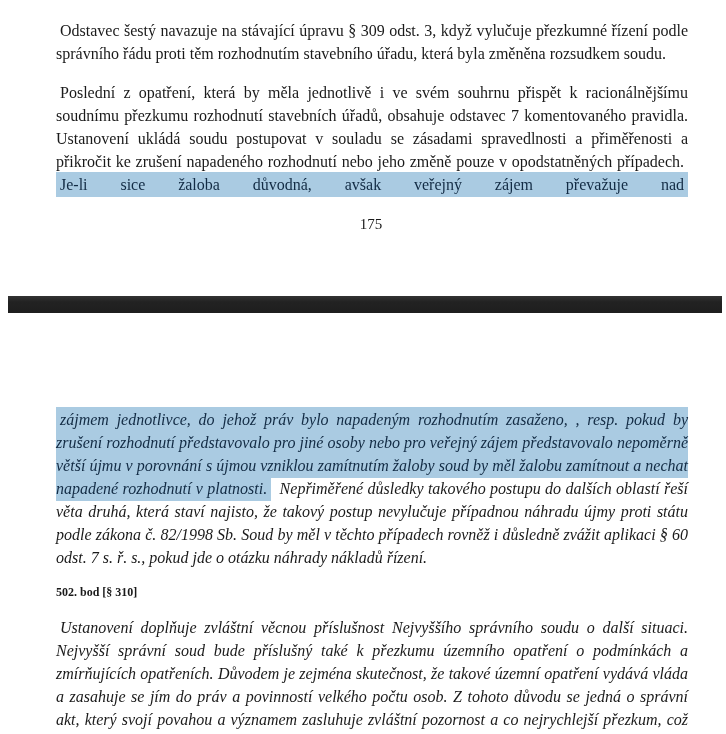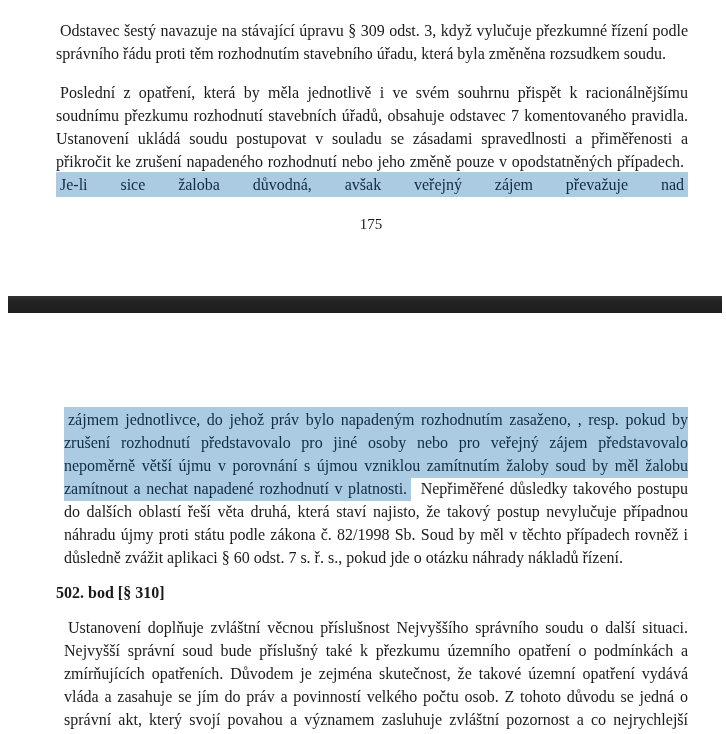--- a/index.html
+++ b/index.html
@@ -33,28 +33,28 @@
   .text-column p {
     text-align: justify;
     margin: 0 0 8px 0;
   }
   
   p.cut-paragraph {
     text-align: justify;
     text-align-last: justify;
     margin-bottom: 6px;
   }
-  .page2-content p { margin: 0 0 4px 8px; }
+  .page2-content p { margin: 0 0 4px 0; font-style: italic; }
   .hl {
     background: var(--highlight-bg);
     color: var(--highlight-text);
   }
   .section-heading {
     font-weight: bold;
-    font-size: 16px;
+    font-size: 12px;
     line-height: 23px;
     margin: 4px 0 4px 0;
     text-align: left;
   }
   .page-number {
     position: absolute;
     top: 204px;
     left: 0;
     width: 726px;
     text-align: center;

